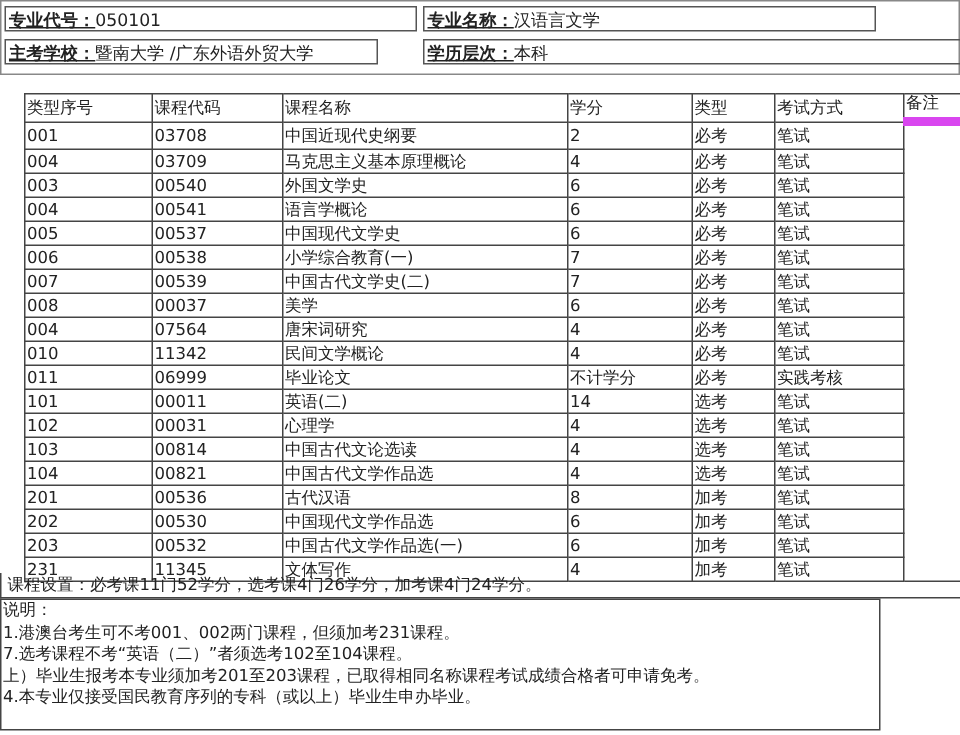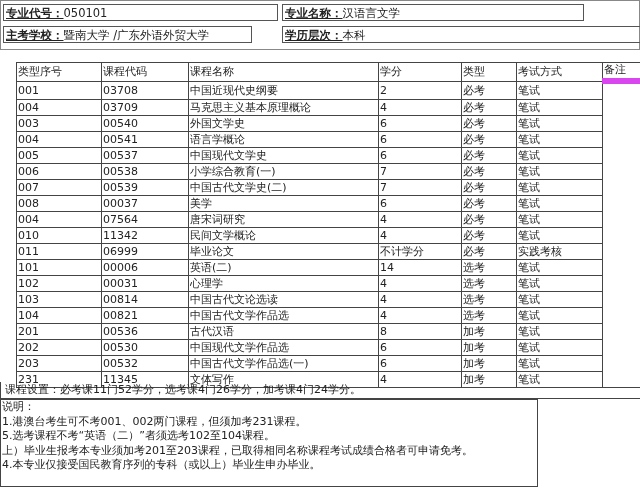--- a/index.html
+++ b/index.html
@@ -16,21 +16,21 @@
 
   table.courses { position:absolute; left:16px; top:62px; border-collapse:collapse; table-layout:fixed; width:640px; }
   table.courses td { border:1px solid #444; height:15px; padding:0 0 0 1px; line-height:15px;
                      font-size:11px; white-space:nowrap; overflow:hidden; vertical-align:middle; }
   table.courses td.remark { border-top:none; border-bottom:none; }
   table.courses tr.head td.remark { border-top:1px solid #444; border-bottom:6px solid #d946ef;font-family:Liberation Mono, monospace; }
   table.courses tr:last-child td.remark { border-bottom:1px solid #444; }
 
   .summary { position:absolute; left:0; top:382px; width:638px; height:16px; border:1px solid #444; border-top:none;
              line-height:16px; font-size:11px; padding-left:4px; white-space:nowrap; }
-  .notes { position:absolute; left:0; top:399px; width:538px; height:88px; border:1px solid #444;
+  .notes { position:absolute; left:0; top:399px; width:587px; height:88px; border:1px solid #444;
            font-size:11px; line-height:14.5px; padding-left:1px; box-sizing:border-box; }
   .notes div { white-space:nowrap; overflow:hidden; }
 </style>
 </head>
 <body>
 
 <div class="info">
   <div class="info-cell c-code"><b>专业代号：</b><span>050101</span></div>
   <div class="info-cell c-name"><b>专业名称：</b><span>汉语言文学</span></div>
   <div class="info-cell c-school"><b>主考学校：</b><span>暨南大学 /广东外语外贸大学</span></div>
@@ -151,21 +151,21 @@
         <td>011</td>
         <td>06999</td>
         <td>毕业论文</td>
         <td>不计学分</td>
         <td>必考</td>
         <td>实践考核</td>
         <td class="remark"></td>
       </tr>
       <tr>
         <td>101</td>
-        <td>00006</td>
+        <td>00011</td>
         <td>英语(二)</td>
         <td>14</td>
         <td>选考</td>
         <td>笔试</td>
         <td class="remark"></td>
       </tr>
       <tr>
         <td>102</td>
         <td>00031</td>
         <td>心理学</td>
@@ -229,16 +229,16 @@
         <td class="remark"></td>
       </tr>
     </tbody>
 </table>
 
 <div class="summary">课程设置：必考课11门52学分，选考课4门26学分，加考课4门24学分。</div>
 
 <div class="notes">
   <div>说明：</div>
   <div>1.港澳台考生可不考001、002两门课程，但须加考231课程。</div>
-  <div>5.选考课程不考“英语（二）”者须选考102至104课程。</div>
+  <div>7.选考课程不考“英语（二）”者须选考102至104课程。</div>
   <div>上）毕业生报考本专业须加考201至203课程，已取得相同名称课程考试成绩合格者可申请免考。</div>
   <div>4.本专业仅接受国民教育序列的专科（或以上）毕业生申办毕业。</div>
 </div>
 
 </body></html>

